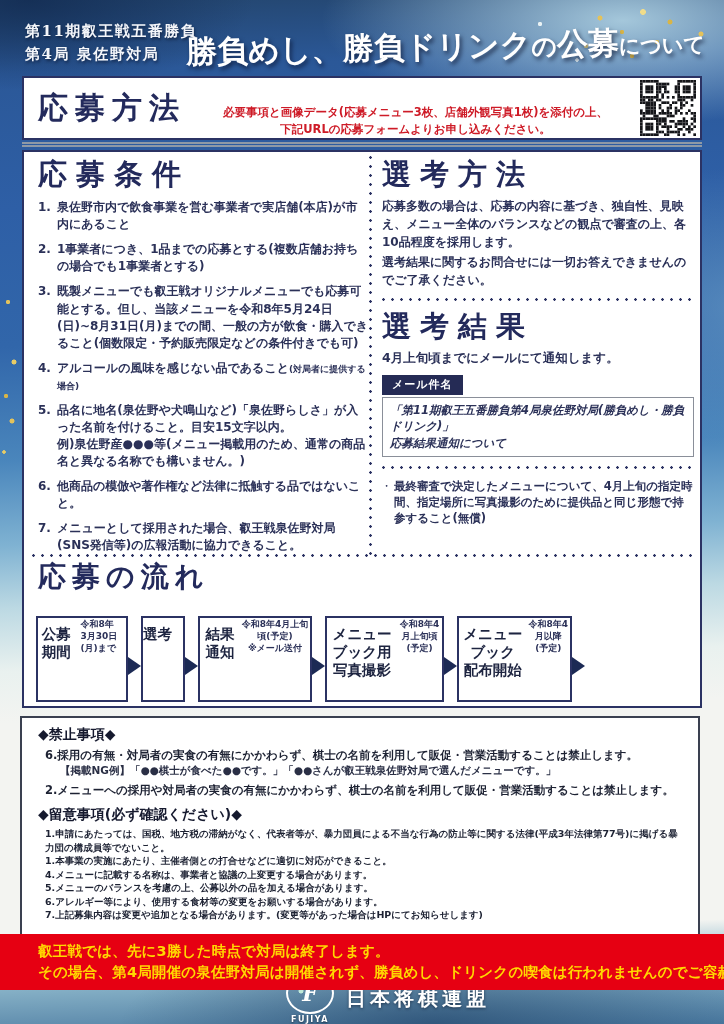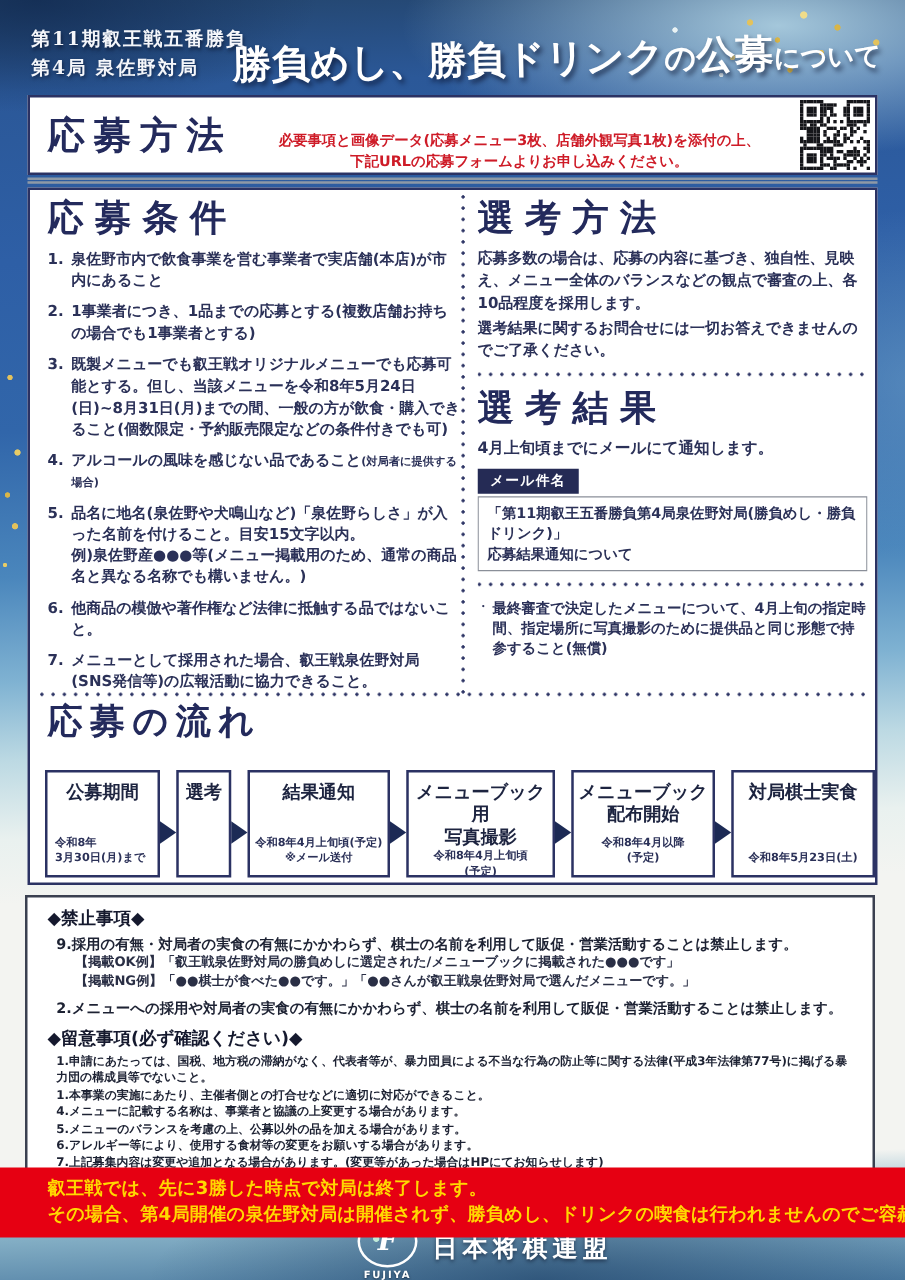--- a/index.html
+++ b/index.html
@@ -61,27 +61,27 @@
   .sec-heading{font-family:"DejaVu Serif","Liberation Serif",serif;font-size:29px;font-weight:bold;color:#232a5c;letter-spacing:9px;line-height:1.15;margin:0 0 8px 0;}
   .col-right .sec-heading{margin-bottom:6px;}
   .cond-item{display:flex;margin-bottom:8px;font-size:12px;line-height:1.42;color:#2b3158;}
   .cond-num{flex:0 0 19px;font-weight:bold;}
   .cond-text{flex:1 1 auto;white-space:pre-line;font-weight:bold;}
   .cond-small{font-size:9px;font-weight:bold;}
   .sm-para{font-size:12px;line-height:1.5;font-weight:bold;color:#2b3158;margin:0 0 2px 0;}
   .rule-gap{margin:9px 0;}
   .sr-notice{font-size:12.5px;font-weight:bold;color:#2b3158;margin:2px 0 6px 0;}
   .mail-badge{display:inline-block;background:#252b55;color:#fff;font-size:11px;font-weight:bold;letter-spacing:1px;padding:2px 10px 3px;}
-  .subject-box{border:1.5px solid #8a8f99;padding:4px 7px;font-size:11.5px;font-weight:bold;line-height:1.45;color:#2b3158;margin-top:2px;white-space:pre-line;}
+  .subject-box{border:1.5px solid #8a8f99;padding:4px 7px;font-size:11.5px;font-weight:bold;line-height:1.45;color:#2b3158;margin-top:2px;white-space:pre-line;font-style:italic;}
   .prov-item{display:flex;font-size:11.5px;line-height:1.42;font-weight:bold;color:#2b3158;}
   .prov-item::before{content:"・";flex:0 0 12px;font-size:9px;line-height:1.9;}
   
   .flow-heading{position:absolute;left:14px;top:406px;font-family:"DejaVu Serif","Liberation Serif",serif;font-size:28px;font-weight:bold;color:#232a5c;letter-spacing:6px;margin:0;}
   .flow-row{position:absolute;left:12px;top:464px;width:656px;height:86px;display:flex;align-items:stretch;}
-  .flow-box{border:2px solid #2b3263;box-sizing:border-box;display:flex;flex-direction:column;justify-content:space-between;text-align:center;overflow:hidden;}
+  .flow-box{border:2px solid #2b3263;box-sizing:border-box;display:flex;justify-content:space-between;text-align:center;overflow:hidden;}
   .flow-title{font-size:14.5px;font-weight:bold;color:#1d2440;line-height:1.25;padding-top:7px;white-space:pre-line;}
   .flow-note{font-size:9px;color:#2b3158;font-weight:bold;line-height:1.35;padding-bottom:7px;white-space:pre-line;}
   .flow-note.left{text-align:left;padding-left:6px;}
   .flow-arrow{flex:0 0 11px;align-self:center;display:flex;justify-content:center;}
   .flow-arrow i{display:block;width:0;height:0;border-left:13px solid #1c2a55;border-top:9px solid transparent;border-bottom:9px solid transparent;margin-top:14px;}
   .fb1{flex:0 0 92px;}.fb2{flex:0 0 44px;}.fb3{flex:0 0 114px;}.fb4{flex:0 0 119px;}.fb5{flex:0 0 115px;}.fb6{flex:0 0 115px;}
   
   .box-rules{left:20px;top:716px;width:680px;height:269px;border:2px solid #3a4050;padding:8px 16px;color:#20263f;}
   .rule-head{font-size:14px;font-weight:bold;margin:0 0 3px 0;color:#15192e;}
   .rule-item{font-size:11.5px;font-weight:bold;line-height:1.4;margin-left:7px;color:#1d2233;}
@@ -468,31 +468,26 @@
         </div>
       <div class="flow-box fb5">
         <div class="flow-title">メニューブック
 配布開始</div>
         <div class="flow-note">令和8年4月以降
 (予定)</div>
       </div>
       <div class="flow-arrow">
           <i></i>
         </div>
-      <div class="flow-box fb6">
-        <div class="flow-title">対局棋士実食</div>
-        <div class="flow-note">令和8年5月23日(土)</div>
-      </div>
     </div>
   </div>
 
   <div class="box box-rules">
     <div class="rule-head">◆禁止事項◆</div>
-    <div class="rule-item">9.採用の有無・対局者の実食の有無にかかわらず、棋士の名前を利用して販促・営業活動することは禁止します。</div>
-    <div class="rule-ex">【掲載OK例】「叡王戦泉佐野対局の勝負めしに選定された/メニューブックに掲載された●●●です」</div>
+    <div class="rule-item">6.採用の有無・対局者の実食の有無にかかわらず、棋士の名前を利用して販促・営業活動することは禁止します。</div>
     <div class="rule-ex">【掲載NG例】「●●棋士が食べた●●です。」「●●さんが叡王戦泉佐野対局で選んだメニューです。」</div>
     <div class="rule-item mt">2.メニューへの採用や対局者の実食の有無にかかわらず、棋士の名前を利用して販促・営業活動することは禁止します。</div>
     <div class="rule-head mt">◆留意事項(必ず確認ください)◆</div>
     <div class="note-item">1.申請にあたっては、国税、地方税の滞納がなく、代表者等が、暴力団員による不当な行為の防止等に関する法律(平成3年法律第77号)に掲げる暴力団の構成員等でないこと。</div>
     <div class="note-item">1.本事業の実施にあたり、主催者側との打合せなどに適切に対応ができること。</div>
     <div class="note-item">4.メニューに記載する名称は、事業者と協議の上変更する場合があります。</div>
     <div class="note-item">5.メニューのバランスを考慮の上、公募以外の品を加える場合があります。</div>
     <div class="note-item">6.アレルギー等により、使用する食材等の変更をお願いする場合があります。</div>
     <div class="note-item">7.上記募集内容は変更や追加となる場合があります。(変更等があった場合はHPにてお知らせします)</div>
   </div>

